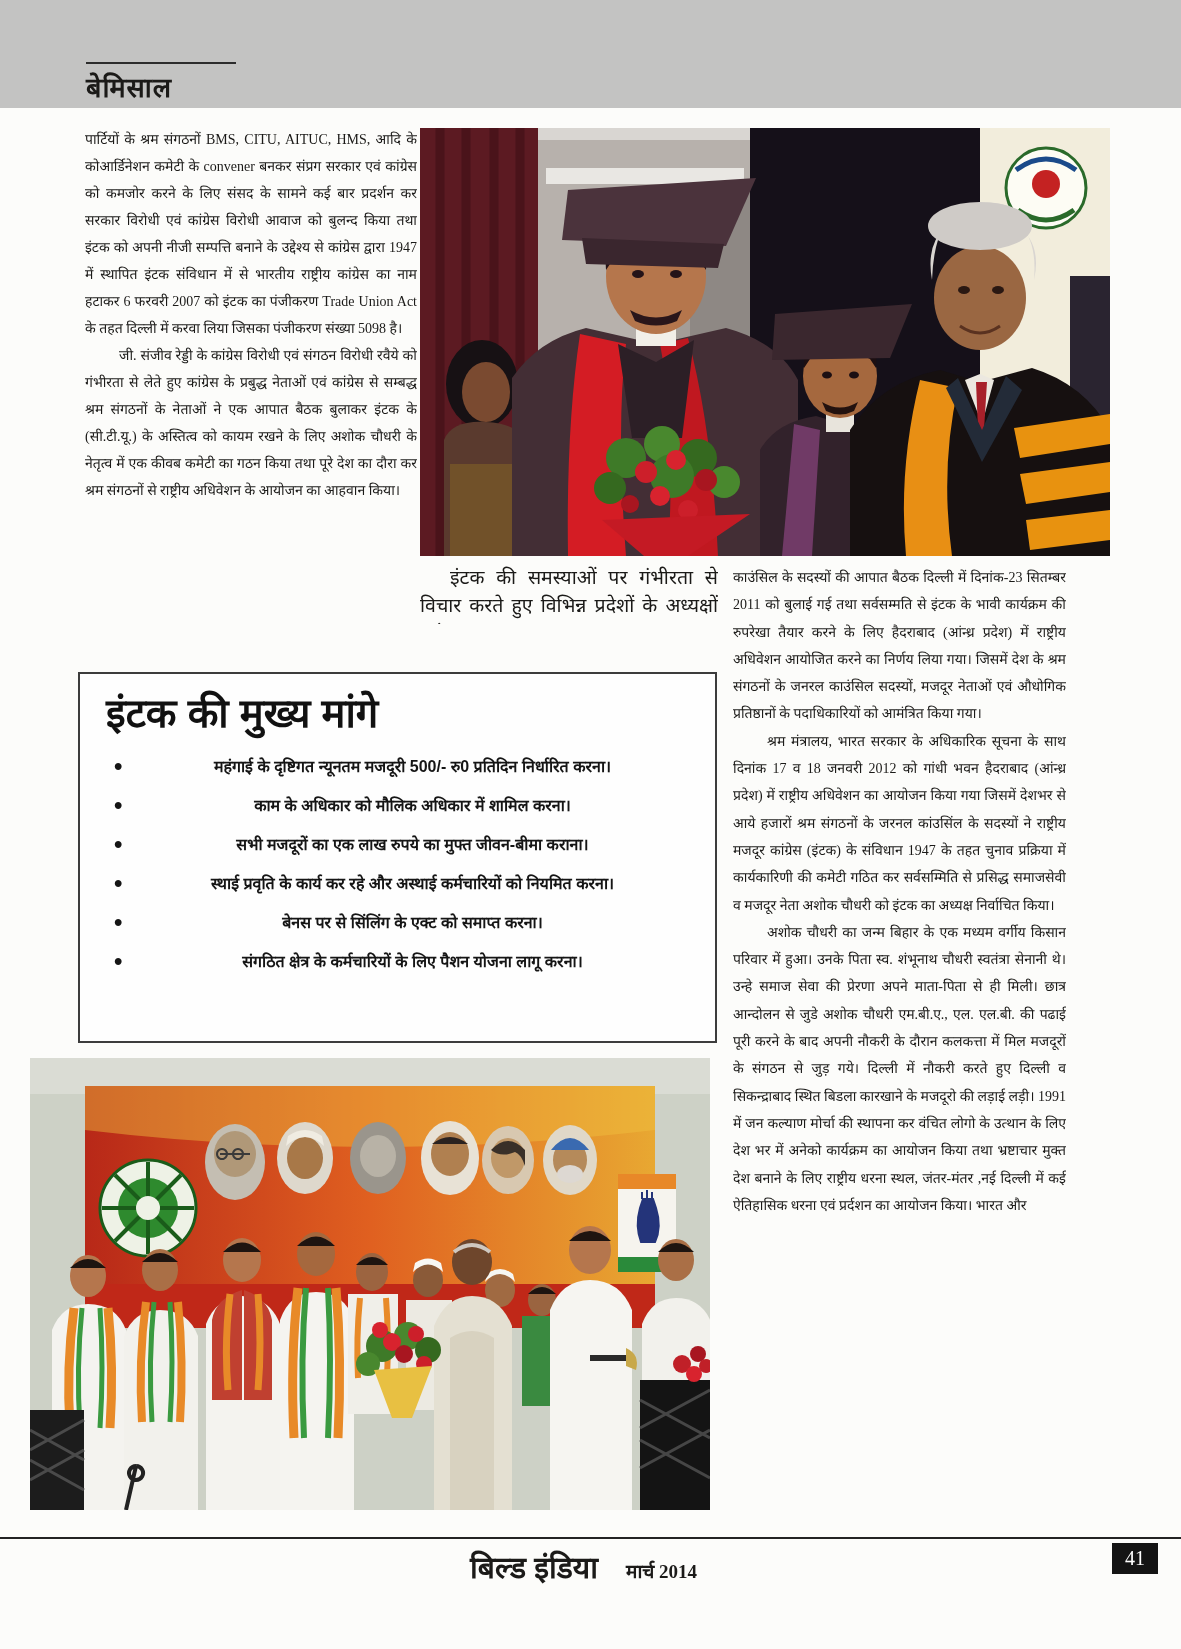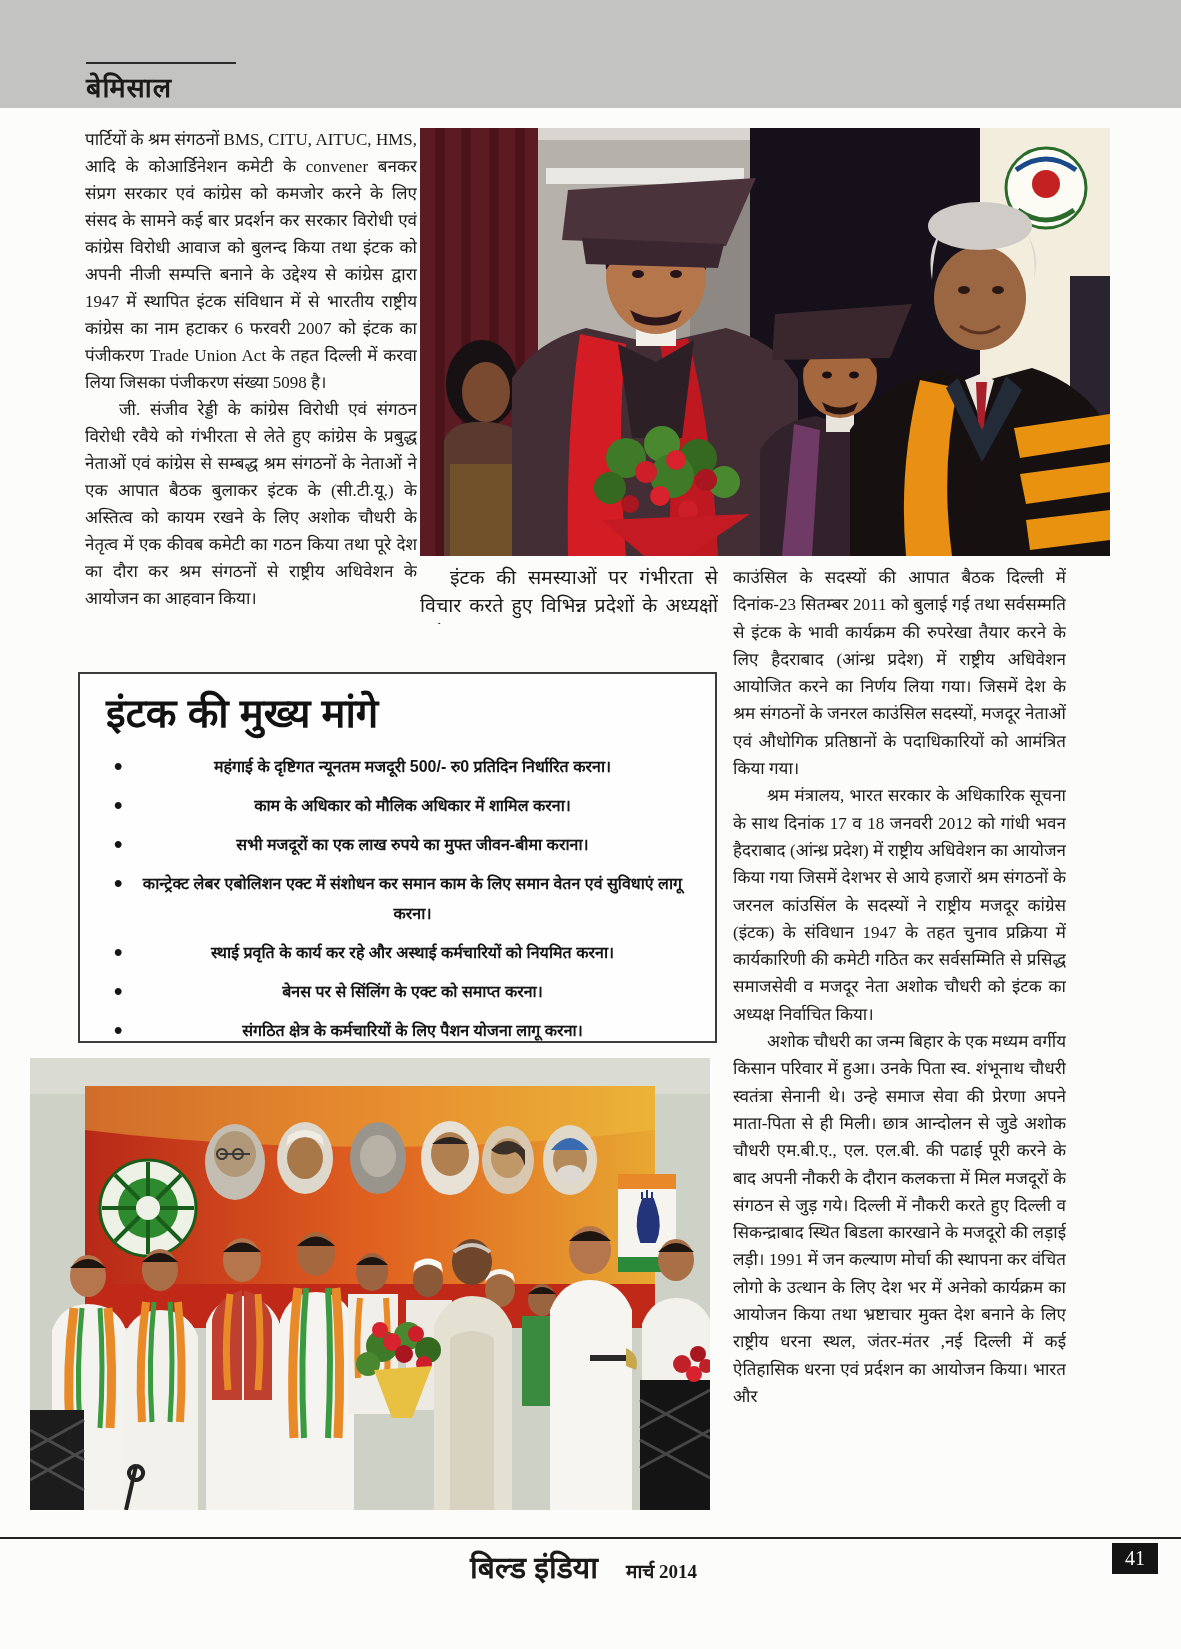--- a/index.html
+++ b/index.html
@@ -3,21 +3,21 @@
 <meta charset="utf-8">
 <style>
   html,body{margin:0;padding:0;background:#888;}
   .page{position:relative;width:1181px;height:1649px;background:#fcfcfa;
         font-family:"Liberation Serif","DejaVu Serif",serif;color:#1b1a18;overflow:hidden;}
   
   .masthead{position:absolute;left:0;top:0;width:1181px;height:108px;background:#c3c3c2;}
   .masthead h1{position:absolute;left:86px;top:62px;margin:0;font-size:27px;font-weight:bold;
                letter-spacing:1px;border-top:2px solid #2c2c2c;padding-top:4px;min-width:150px;}
   
-  .col{font-size:17px;line-height:27px;text-align:justify;}
+  .col{font-size:14px;line-height:27px;text-align:justify;}
   .col p{margin:0;}
   .col p.indent{text-indent:34px;}
   .col-left{position:absolute;left:85px;top:126px;width:332px;height:492px;overflow:hidden;}
   .caption{position:absolute;left:420px;top:564px;width:298px;height:60px;overflow:hidden;
            font-size:19.5px;line-height:27.5px;text-align:justify;margin:0;text-indent:30px;}
   .col-right{position:absolute;left:733px;top:564px;width:333px;height:962px;overflow:hidden;line-height:27.3px;}
   
   .photo-top{position:absolute;left:420px;top:128px;width:690px;height:428px;margin:0;}
   .photo-bottom{position:absolute;left:30px;top:1058px;width:680px;height:452px;margin:0;}
   .photo-top svg,.photo-bottom svg{display:block;width:100%;height:100%;}
@@ -155,21 +155,20 @@
     <p class="indent">श्रम मंत्रालय, भारत सरकार के अधिकारिक सूचना के साथ दिनांक 17 व 18 जनवरी 2012 को गांधी भवन हैदराबाद (आंन्ध्र प्रदेश) में राष्ट्रीय अधिवेशन का आयोजन किया गया जिसमें देशभर से आये हजारों श्रम संगठनों के जरनल कांउसिंल के सदस्यों ने राष्ट्रीय मजदूर कांग्रेस (इंटक) के संविधान 1947 के तहत चुनाव प्रक्रिया में कार्यकारिणी की कमेटी गठित कर सर्वसम्मिति से प्रसिद्ध समाजसेवी व मजदूर नेता अशोक चौधरी को इंटक  का अध्यक्ष निर्वाचित किया।</p>
     <p class="indent">अशोक चौधरी का जन्म बिहार के एक मध्यम वर्गीय किसान परिवार में हुआ। उनके पिता स्व. शंभूनाथ चौधरी स्वतंत्रा सेनानी थे। उन्हे समाज सेवा की प्रेरणा अपने माता-पिता से ही मिली। छात्र आन्दोलन से जुडे अशोक चौधरी एम.बी.ए., एल. एल.बी. की पढाई पूरी करने के बाद अपनी नौकरी के दौरान कलकत्ता में मिल मजदूरों के संगठन से जुड़ गये। दिल्ली में नौकरी करते हुए दिल्ली व सिकन्द्राबाद स्थित बिडला कारखाने के मजदूरो की लड़ाई लड़ी। 1991 में जन कल्याण मोर्चा की स्थापना कर वंचित लोगो के उत्थान के लिए देश भर में अनेको कार्यक्रम का आयोजन किया तथा भ्रष्टाचार मुक्त देश बनाने के लिए राष्ट्रीय धरना स्थल, जंतर-मंतर ,नई दिल्ली में कई ऐतिहासिक धरना एवं प्रर्दशन का आयोजन किया। भारत और</p>
   </div>
 
   <section class="demands-box">
     <h2>इंटक की मुख्य मांगे</h2>
     <ul class="demands-list">
       <li>महंगाई के दृष्टिगत न्यूनतम मजदूरी 500/- रु0 प्रतिदिन निर्धारित करना।</li>
       <li>काम के अधिकार को मौलिक अधिकार में शामिल करना।</li>
       <li>सभी मजदूरों का एक लाख रुपये का मुफ्त जीवन-बीमा कराना।</li>
-      <li>कान्ट्रेक्ट लेबर एबोलिशन एक्ट में संशोधन कर समान काम के लिए समान वेतन एवं सुविधाएं लागू करना।</li>
       <li>स्थाई प्रवृति के कार्य कर रहे और अस्थाई कर्मचारियों को नियमित करना।</li>
       <li>बेनस पर से सिंलिंग के एक्ट को समाप्त करना।</li>
       <li>संगठित क्षेत्र के कर्मचारियों के लिए पैशन योजना लागू करना।</li>
     </ul>
   </section>
 
   <figure class="photo-bottom">
     <svg viewBox="0 0 680 452" preserveAspectRatio="none">
       <defs>
         <linearGradient id="bannerGrad" x1="0" y1="0" x2="1" y2="0">

